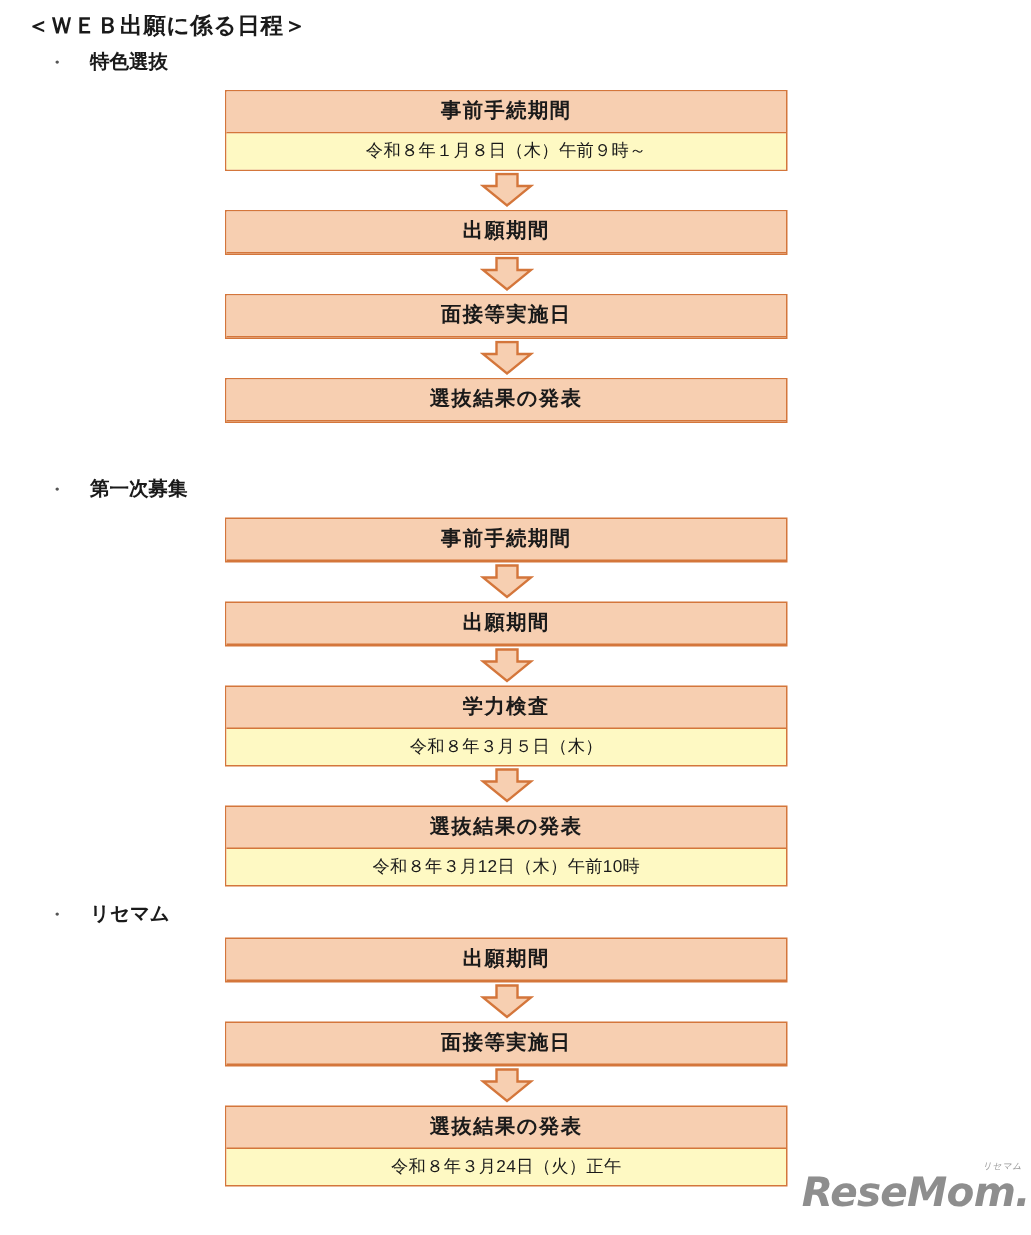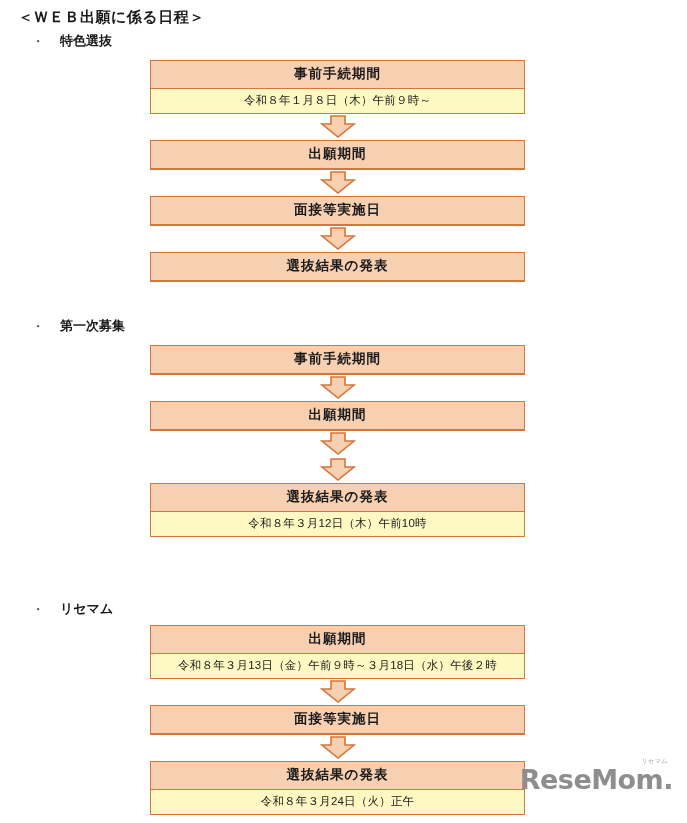--- a/index.html
+++ b/index.html
@@ -104,26 +104,27 @@
     justify-content: center;
   }
   .arrow-svg {
     display: block;
   }
 
   
   .logo {
     position: absolute;
     right: 14px;
-    bottom: 30px;
+    bottom: 14px;
     width: 125px;
     height: 40px;
     display: flex;
     align-items: flex-end;
-    justify-content: flex-end;
+    justify-content: center;
+    font-style: italic;
   }
   .logo-wrap {
     position: relative;
     display: inline-block;
   }
   .logo-text {
     font-family: "DejaVu Sans", "Liberation Sans", sans-serif;
     font-weight: 700;
     font-size: 27px;
     color: #8e8e8e;
@@ -210,20 +211,24 @@
     <div class="node">
       <div class="node-head">出願期間</div>
     </div>
 
     <div class="connector">
       <svg class="arrow-svg" width="36" height="24" viewBox="0 0 36 24">
         <polygon points="11,1 25,1 25,9 34,9 18,22 2,9 11,9" fill="#f7cfb1" stroke="#d4763b" stroke-width="1.6" stroke-linejoin="miter"></polygon>
       </svg>
     </div>
 
+    <div class="node">
+      <div class="node-head">学力検査</div>
+      <div class="node-body">令和８年３月５日（木）</div>
+    </div>
 
     <div class="connector">
       <svg class="arrow-svg" width="36" height="24" viewBox="0 0 36 24">
         <polygon points="11,1 25,1 25,9 34,9 18,22 2,9 11,9" fill="#f7cfb1" stroke="#d4763b" stroke-width="1.6" stroke-linejoin="miter"></polygon>
       </svg>
     </div>
 
     <div class="node">
       <div class="node-head">選抜結果の発表</div>
       <div class="node-body">令和８年３月12日（木）午前10時</div>
@@ -232,21 +237,20 @@
   </div>
 
   <div class="section-heading" style="top:600px;">
     <span class="section-bullet">・</span>
     <span class="section-label">リセマム</span>
   </div>
   <div class="flow" style="top:625px;">
 
     <div class="node">
       <div class="node-head">出願期間</div>
-      <div class="node-body">令和８年３月13日（金）午前９時～３月18日（水）午後２時</div>
     </div>
 
     <div class="connector">
       <svg class="arrow-svg" width="36" height="24" viewBox="0 0 36 24">
         <polygon points="11,1 25,1 25,9 34,9 18,22 2,9 11,9" fill="#f7cfb1" stroke="#d4763b" stroke-width="1.6" stroke-linejoin="miter"></polygon>
       </svg>
     </div>
 
     <div class="node">
       <div class="node-head">面接等実施日</div>

